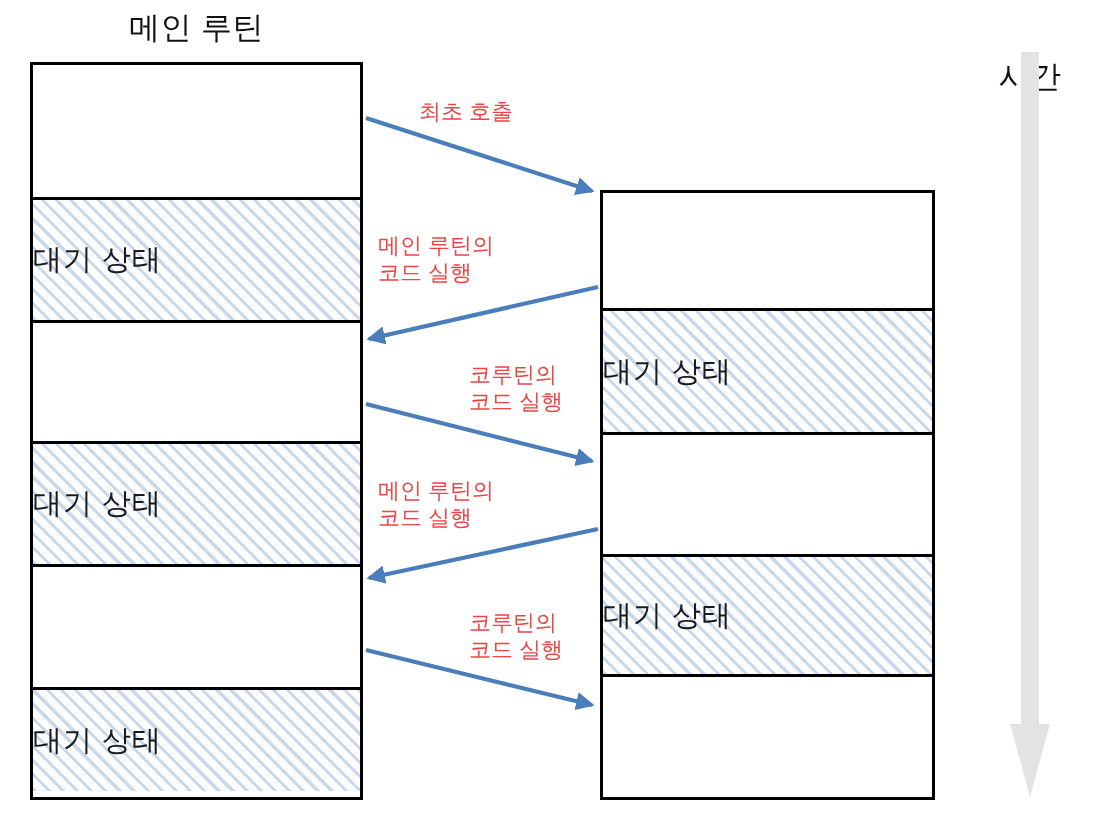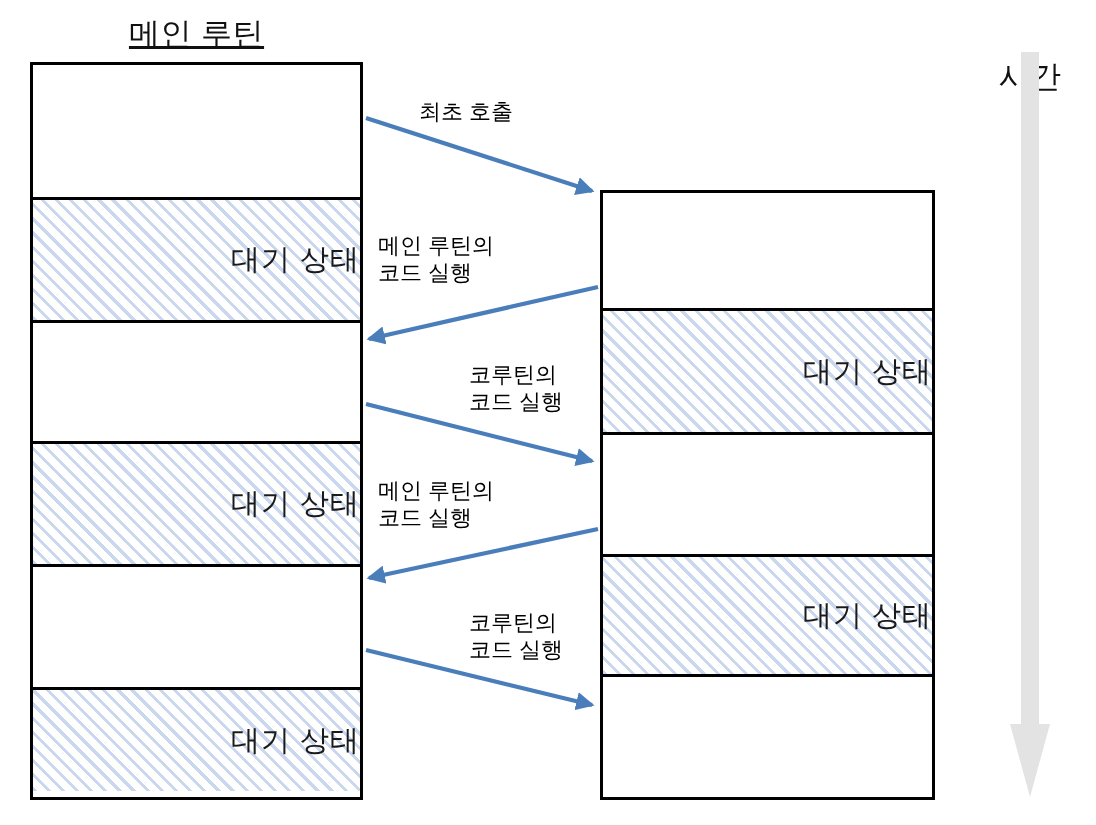--- a/index.html
+++ b/index.html
@@ -22,21 +22,21 @@
   
   .col-title {
     position: absolute;
     font-size: 31px;
     font-weight: 400;
     letter-spacing: 0.5px;
     color: #111111;
     white-space: nowrap;
     text-align: center;
   }
-  #title-main  { left: 30px;  top: 13px;   width: 333px; text-decoration: underline; }
+  #title-main  { left: 30px;  top: 7px;   width: 333px; }
   #title-coro  { left: 600px; top: 140px; width: 335px; }
   #title-time  { left: 975px; top: 8px;   width: 110px; margin-top: 48px; }
 
   
   .column {
     position: absolute;
     box-sizing: border-box;
     border: 3px solid #000000;
     background: #ffffff;
   }
@@ -46,21 +46,21 @@
   #col-coro {
     left: 600px; top: 190px; width: 335px; height: 610px;
   }
 
   .seg {
     position: relative;
     box-sizing: border-box;
     width: 100%;
     display: flex;
     align-items: center;
-    justify-content: flex-end;
+    justify-content: flex-start;
     background: #ffffff;
   }
   .seg + .seg { border-top: 3px solid #000000; }
 
   .seg.hatched {
     background-color: #ffffff;
     background-image: repeating-linear-gradient(
       45deg,
       #c9d7ef 0px,
       #c9d7ef 3px,
@@ -82,21 +82,21 @@
     width: 1096px;
     height: 825px;
     pointer-events: none;
   }
 
   
   .arrow-label {
     position: absolute;
     font-size: 22px;
     line-height: 1.22;
-    color: #000000;
+    color: #ef4444;
     white-space: pre-line;
   }
 
   
   #time-arrow {
     position: absolute;
     left: 1010px;
     top: 52px;
     width: 40px;
     height: 745px;

